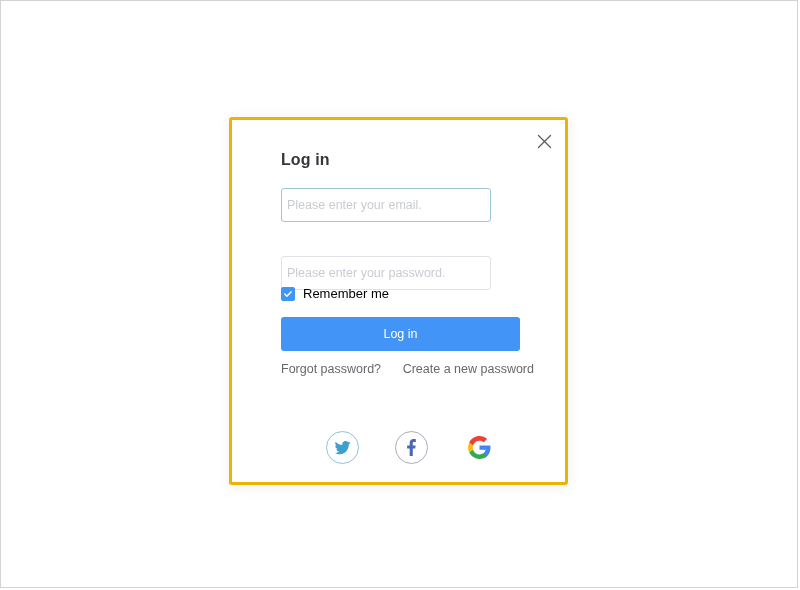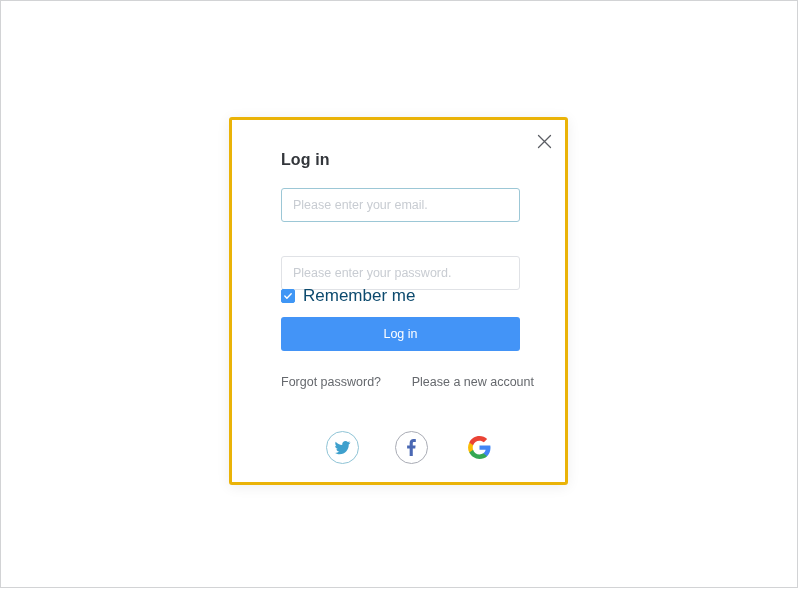--- a/index.html
+++ b/index.html
@@ -70,28 +70,28 @@
     font-size: 16px;
     font-weight: bold;
     color: #33363b;
     letter-spacing: 0.1px;
     white-space: nowrap;
   }
 
   .field {
     position: absolute;
     left: 0;
-    width: 239px;
+    width: 210px;
     height: 34px;
     box-sizing: border-box;
     border-radius: 3px;
     background: #ffffff;
     display: flex;
     align-items: center;
-    padding: 0 11px;
+    padding: 0 5px;
     font-size: 12.5px;
     color: #303133;
     font-family: "Liberation Sans", sans-serif;
     outline: none;
   }
   .field::placeholder {
     color: #c8ccd2;
     font-size: 12.5px;
   }
   .field-email {
@@ -119,22 +119,22 @@
     background: #3f96f5;
     border: 1px solid #3f96f5;
     box-sizing: border-box;
     display: flex;
     align-items: center;
     justify-content: center;
     flex: none;
   }
   .checkbox svg { display: block; }
   .remember-label {
-    font-size: 17px;
-    color: #0c4a6e;
+    font-size: 13px;
+    color: #000000;
     white-space: nowrap;
   }
 
   .login-button {
     position: absolute;
     top: 197px;
     left: 0;
     width: 239px;
     height: 34px;
     background: #4394f7;
@@ -148,21 +148,20 @@
   }
 
   .links-row {
     position: absolute;
     top: 242px;
     left: 0;
     width: 253px;
     display: flex;
     justify-content: space-between;
     align-items: flex-end;
-    margin-top: 13px;
   }
   .link {
     font-size: 12.5px;
     color: #65686d;
     text-decoration: none;
     white-space: nowrap;
     cursor: pointer;
   }
 
   .social-row {
@@ -225,21 +224,21 @@
             </svg>
           </span>
         </span>
         <span class="remember-label">Remember me</span>
       </div>
 
       <button class="login-button">Log in</button>
 
       <div class="links-row">
         <a class="link" href="#">Forgot password?</a>
-        <a class="link" href="#">Please a new account</a>
+        <a class="link" href="#">Create a new password</a>
       </div>
 
       <div class="social-row">
 
         <div class="social-icon social-twitter">
           <span>
             <svg width="17" height="17" viewBox="0 0 24 24">
               <path fill="#3ea0cd" d="M23 4.9c-.8.4-1.7.6-2.6.8.9-.6 1.6-1.5 2-2.5-.9.5-1.9.9-2.9 1.1-.8-.9-2-1.5-3.3-1.5-2.5 0-4.6 2.1-4.6 4.7 0 .4 0 .7.1 1C7.9 8.3 4.6 6.5 2.4 3.8c-.4.7-.6 1.5-.6 2.4 0 1.6.8 3 2 3.9-.7 0-1.5-.2-2.1-.6v.1c0 2.3 1.6 4.2 3.7 4.6-.4.1-.8.2-1.2.2-.3 0-.6 0-.9-.1.6 1.9 2.3 3.2 4.3 3.3-1.6 1.2-3.6 2-5.7 2-.4 0-.7 0-1.1-.1 2 1.3 4.4 2.1 7 2.1 8.4 0 13-7.1 13-13.2v-.6c.9-.7 1.7-1.5 2.3-2.4z"></path>
             </svg>
           </span>

